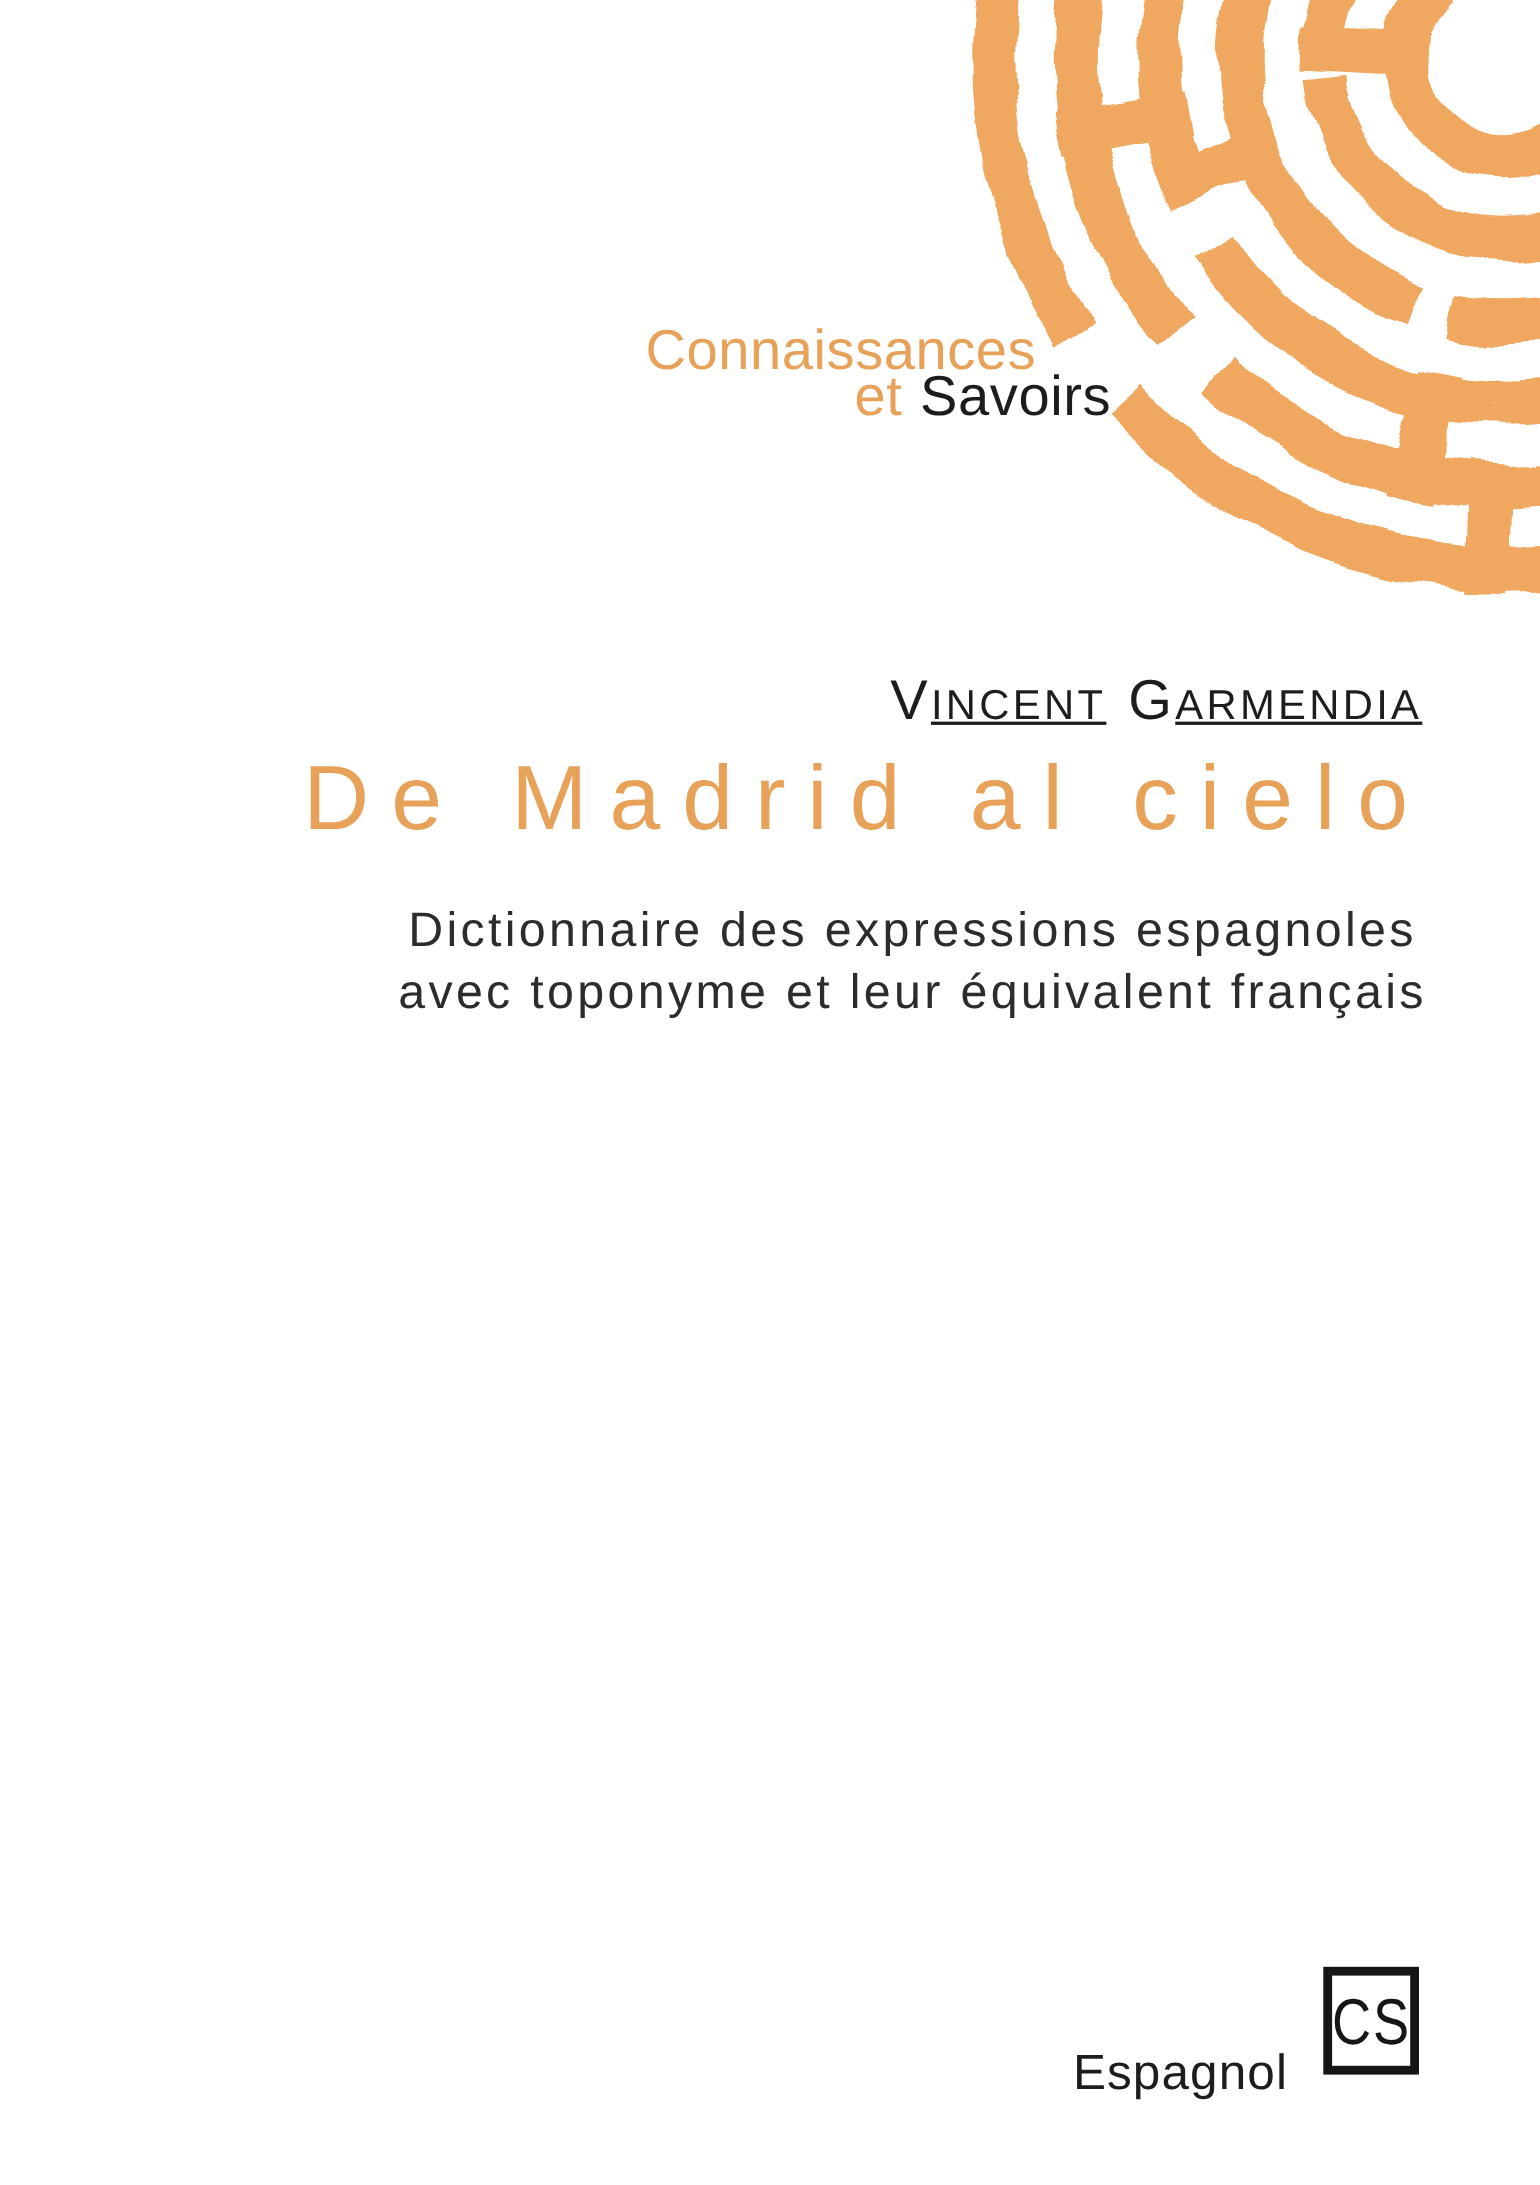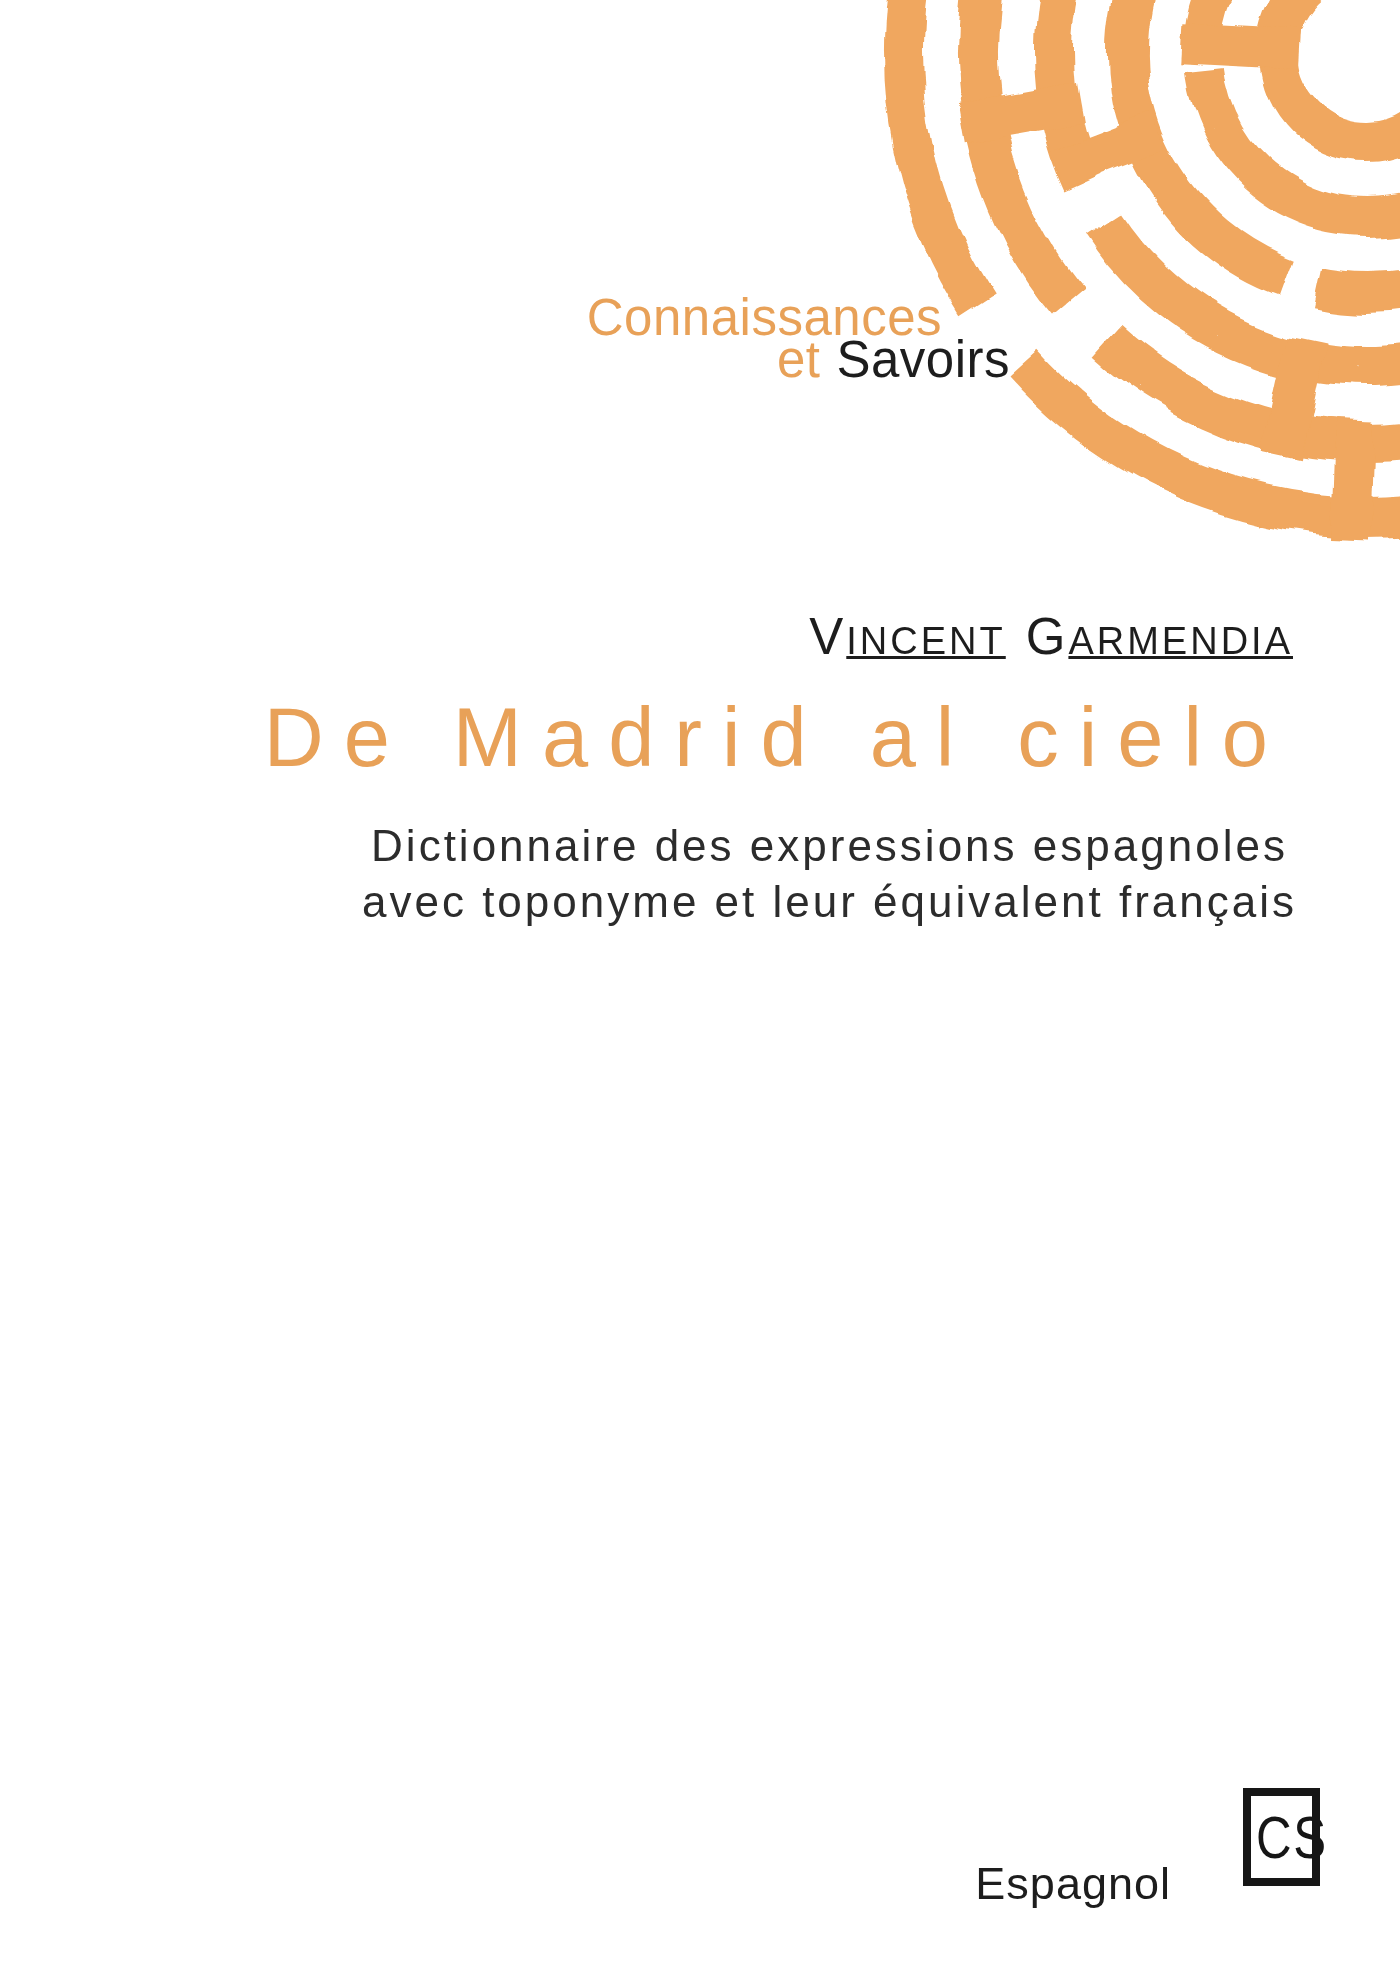--- a/index.html
+++ b/index.html
@@ -41,21 +41,21 @@
     top:611px;right:107px;
     color:var(--dark-text);
     letter-spacing:3px;
   }
   .author .cap{font-size:51px;}
   .author .sc{font-size:38px;text-decoration:underline;}
   .author .wordgap{display:inline-block;width:20px;}
 
   .title{
     top:684px;right:100px;
-    margin:12px;font-weight:normal;
+    margin:0;font-weight:normal;
     font-size:83px;letter-spacing:20px;
     color:var(--orange-text);
   }
   .subtitle{
     top:818px;right:103px;
     font-size:44px;letter-spacing:3px;
     line-height:56px;
     color:var(--subtitle-text);
     text-align:center;
   }
@@ -65,25 +65,25 @@
     color:var(--orange-text);
   }
   .category{
     top:1861px;right:229px;
     font-size:45px;letter-spacing:1px;
     color:var(--dark-text);
   }
   .cs-box{
     position:absolute;z-index:2;
     left:1203px;top:1788px;
-    width:77px;height:98px;
+    width:87px;height:98px;
     border:8px solid #161616;
     box-sizing:border-box;
     background:#fff;
-    display:flex;align-items:center;margin-left:40px;
+    display:flex;align-items:center;justify-content:center;
   }
   .cs-box .cs{
     font-size:56px;letter-spacing:2px;
     color:#161616;
     transform:scaleX(0.88) scaleY(1.05);
     transform-origin:center;
   }
 </style>
 </head>
 <body>

